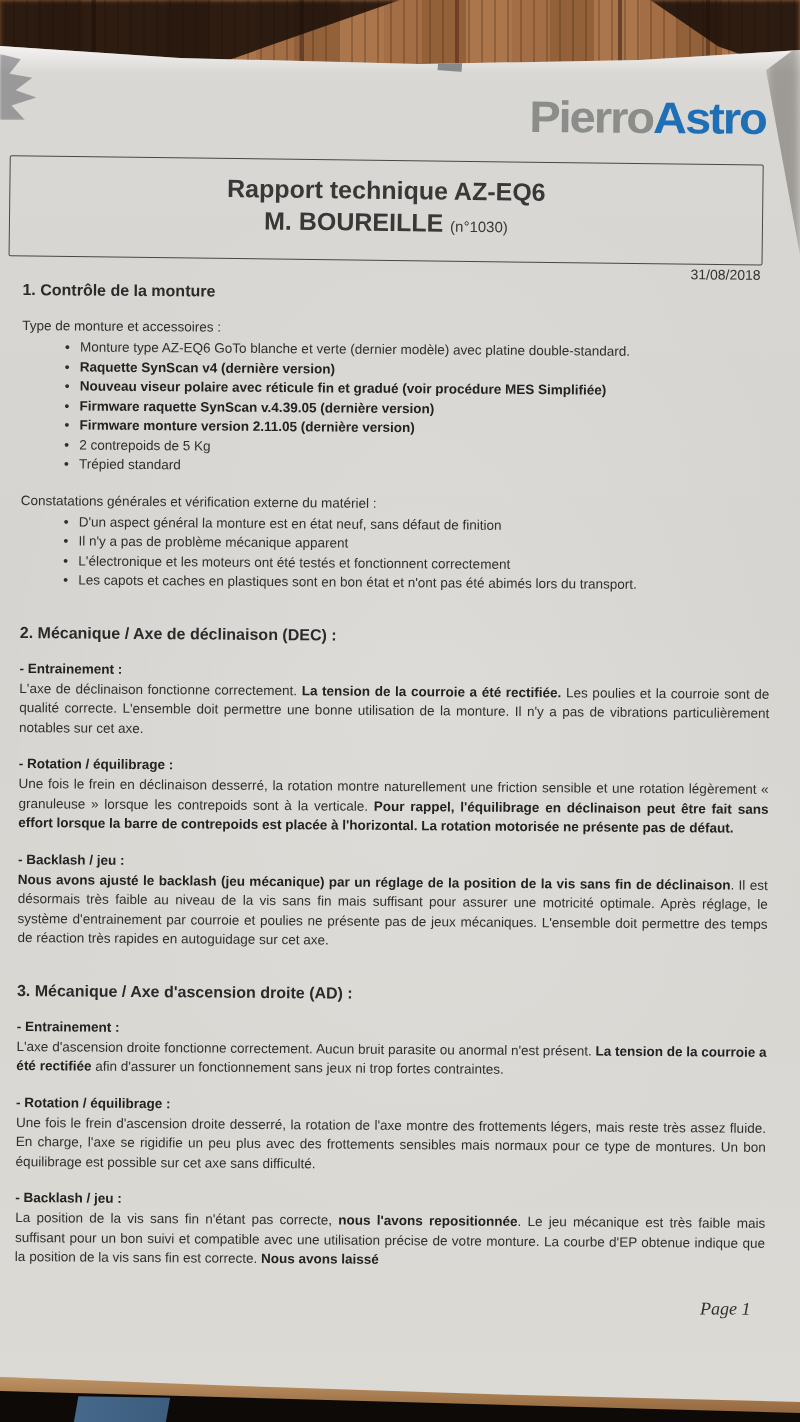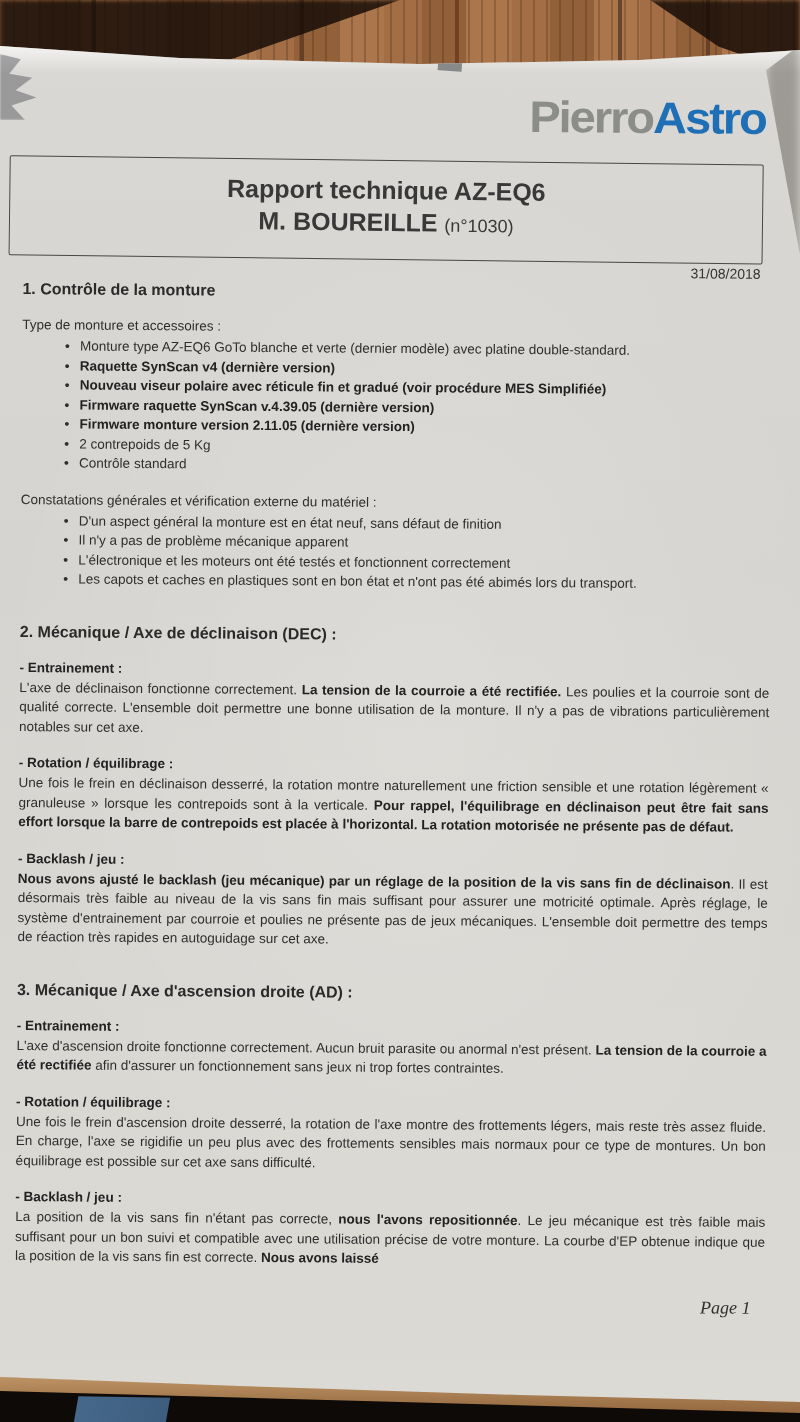--- a/index.html
+++ b/index.html
@@ -79,21 +79,21 @@
   }
   .logo-pierro{color:var(--logo-gray,#8b8d8a);}
   .logo-astro{color:var(--logo-blue,#1e6fb5);}
   .title-box{
     margin:10px 0 0 -14px;width:752px;border:1.5px solid #474747;border-radius:2px;
     padding:14px 0 18px 0;text-align:center;transform:rotate(.25deg);
     color:#383838;
   }
   .title-line1{font-size:25px;font-weight:bold;line-height:31px;}
   .title-line2{font-size:25px;font-weight:bold;line-height:32px;}
-  .title-suffix{font-size:18px;font-weight:normal;text-align:right;}
+  .title-suffix{font-size:15px;font-weight:normal;text-align:right;}
   .date-row{text-align:right;padding-right:12px;font-size:14px;margin-top:3px;color:#333;}
   .sec-heading{font-size:16px;font-weight:bold;color:#2a2a2a;margin-top:4px;}
   section + section .sec-heading{margin-top:0;}
   .sec2 .sec-heading{margin-top:34px;}
   .label{margin-top:17px;font-size:13.5px;line-height:19px;}
   .label.b{font-weight:bold;}
   .bullets{margin:2px 0 0 0;padding:0;}
   .bullets li{
     list-style:none;position:relative;margin-left:58px;margin-right:18px;
     font-size:13.5px;line-height:19.5px;
@@ -143,21 +143,21 @@
         <section>
           <div class="sec-heading">1. Contrôle de la monture</div>
           <div class="label">Type de monture et accessoires :</div>
           <ul class="bullets">
             <li><span>Monture type AZ-EQ6 GoTo blanche et verte (dernier modèle) avec platine double-standard.</span></li>
             <li><span class="b">Raquette SynScan v4 (dernière version)</span></li>
             <li><span class="b">Nouveau viseur polaire avec réticule fin et gradué (voir procédure MES Simplifiée)</span></li>
             <li><span class="b">Firmware raquette SynScan v.4.39.05 (dernière version)</span></li>
             <li><span class="b">Firmware monture version 2.11.05 (dernière version)</span></li>
             <li><span>2 contrepoids de 5 Kg</span></li>
-            <li><span>Contrôle standard</span></li>
+            <li><span>Trépied standard</span></li>
           </ul>
           <div class="label">Constatations générales et vérification externe du matériel :</div>
           <ul class="bullets">
             <li><span>D'un aspect général la monture est en état neuf, sans défaut de finition</span></li>
             <li><span>Il n'y a pas de problème mécanique apparent</span></li>
             <li><span>L'électronique et les moteurs ont été testés et fonctionnent correctement</span></li>
             <li><span>Les capots et caches en plastiques sont en bon état et n'ont pas été abimés lors du transport.</span></li>
           </ul>
         </section>
         <section class="sec2">

